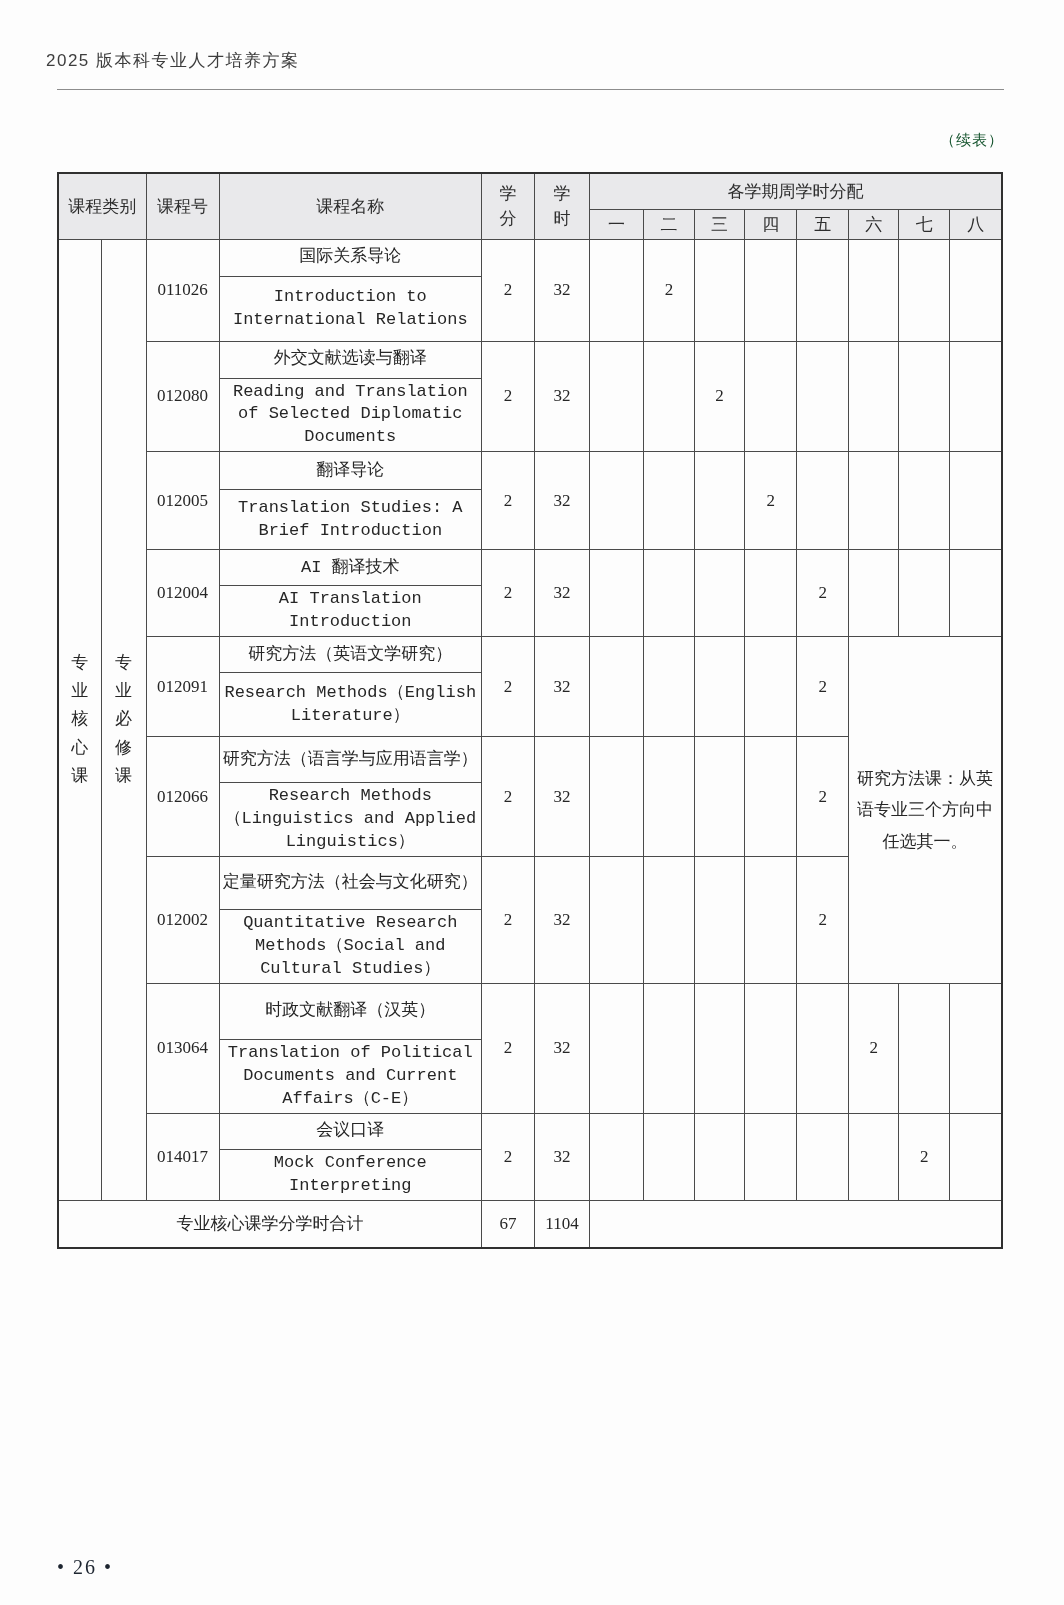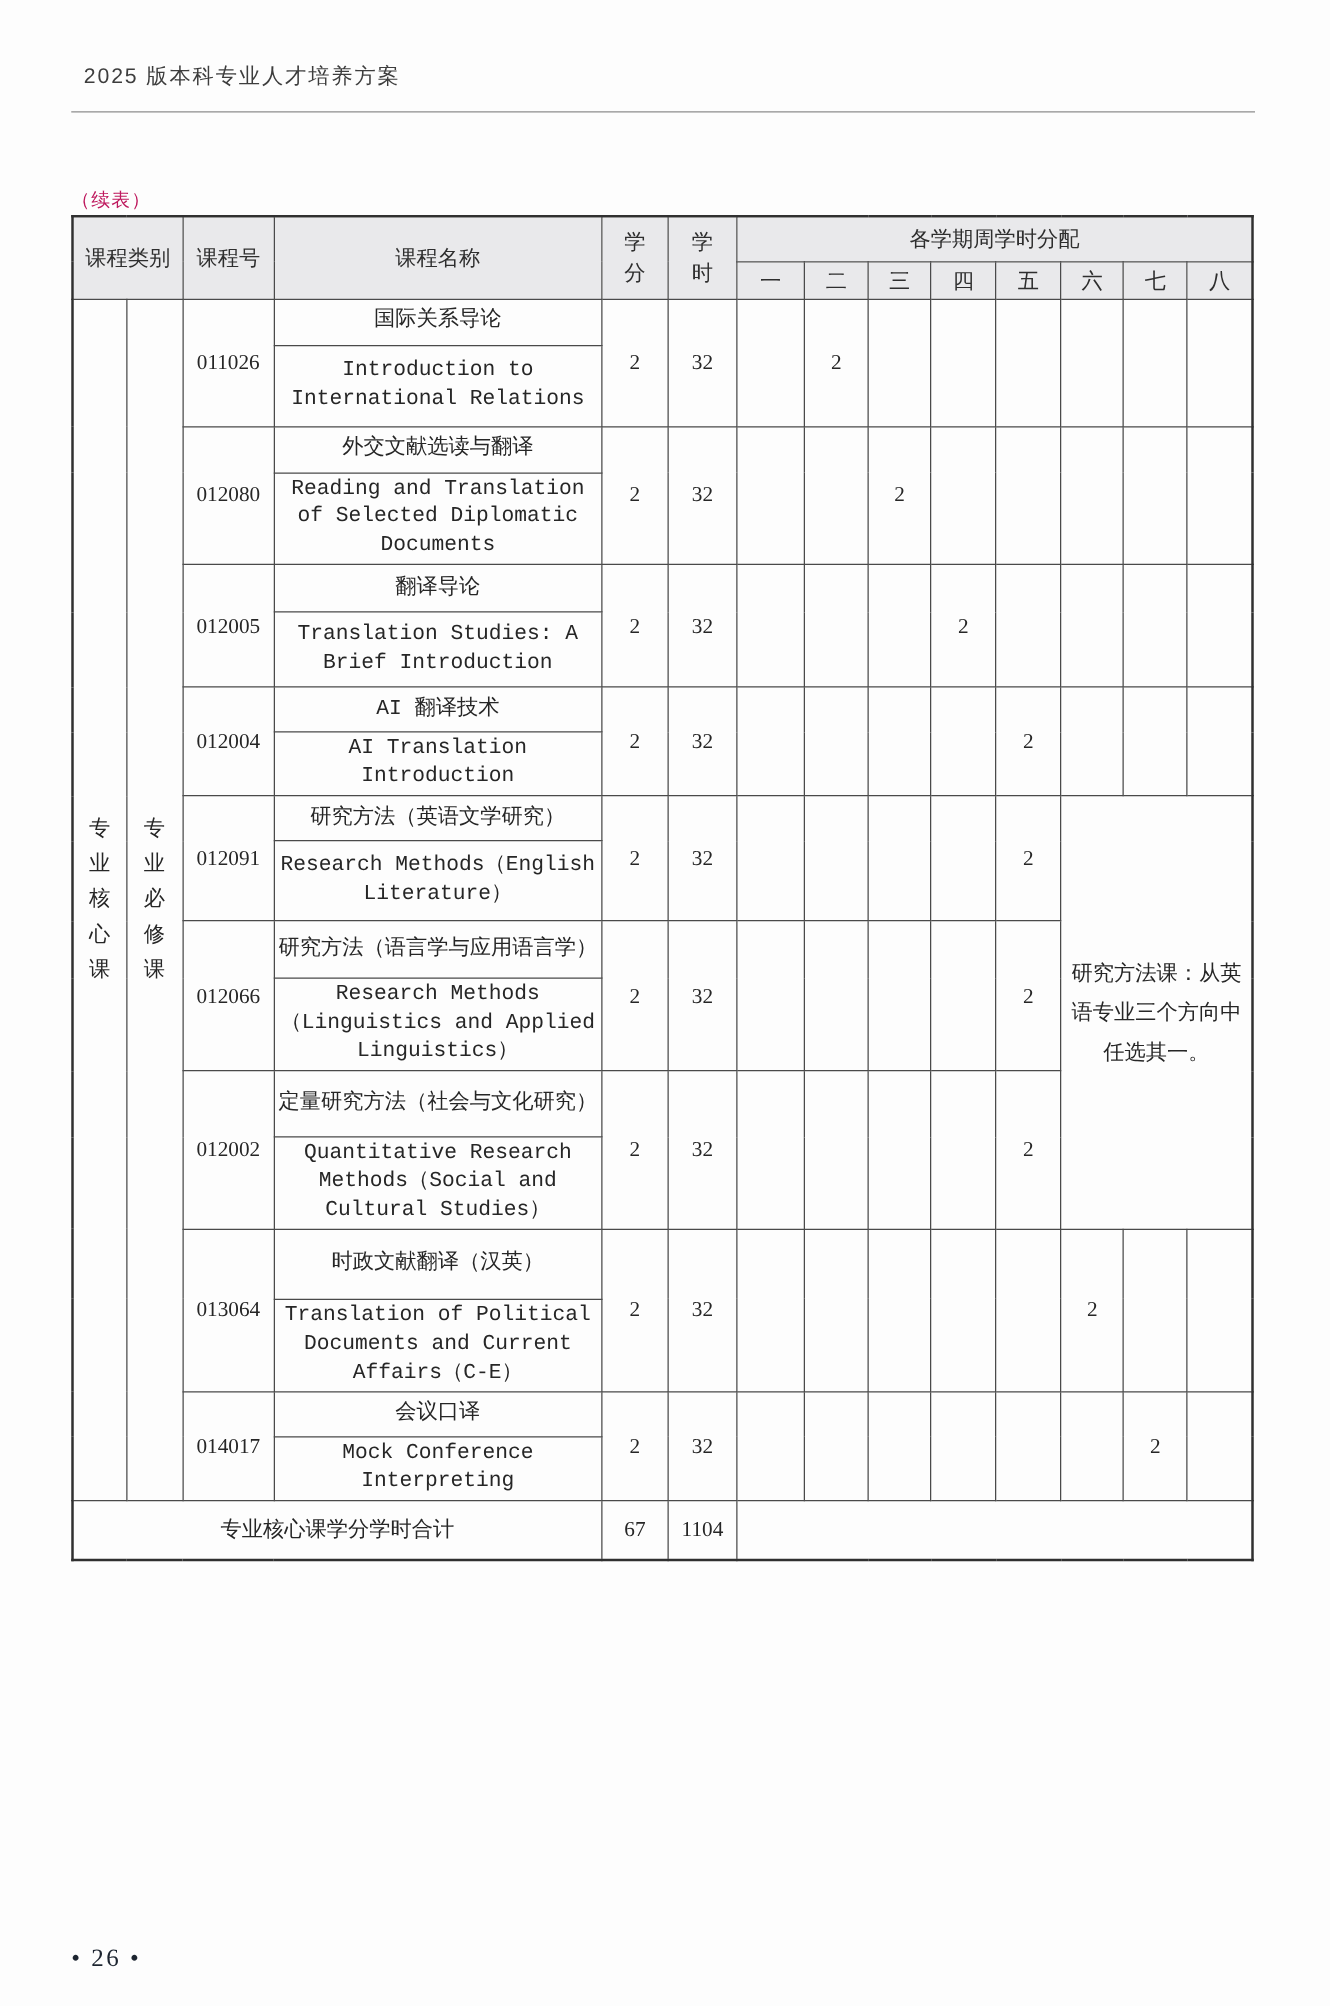--- a/index.html
+++ b/index.html
@@ -4,31 +4,31 @@
 <style>
   * { margin:0; padding:0; box-sizing:border-box; }
   html,body { width:1064px; height:1605px; }
   body {
     position:relative;
     background:#fdfdfd;
     font-family:"Liberation Serif", serif;
     color:#262626;
   }
   .doc-header {
-    position:absolute; left:67px; top:49px;
+    position:absolute; left:46px; top:49px;
     font-family:"Liberation Sans", sans-serif;
     font-size:17px; color:#3d3d3d; letter-spacing:1.5px;
   }
   .header-rule {
     position:absolute; left:57px; top:89px;
     width:947px; height:1px; background:#8d8d8d;
   }
   .continued {
     position:absolute; left:57px; top:131px; width:947px;
-    text-align:left; font-size:15px; color:#be185d; letter-spacing:1px;margin-top:20px;
+    text-align:right; font-size:15px; color:#14532d; letter-spacing:1px;
   }
   table.curriculum {
     position:absolute; left:57px; top:172px;
     width:946px;
     border-collapse:collapse; table-layout:fixed;
     border:2px solid #303030;
   }
   .curriculum th, .curriculum td {
     border:1px solid #4a4a4a;
     text-align:center; vertical-align:middle;

